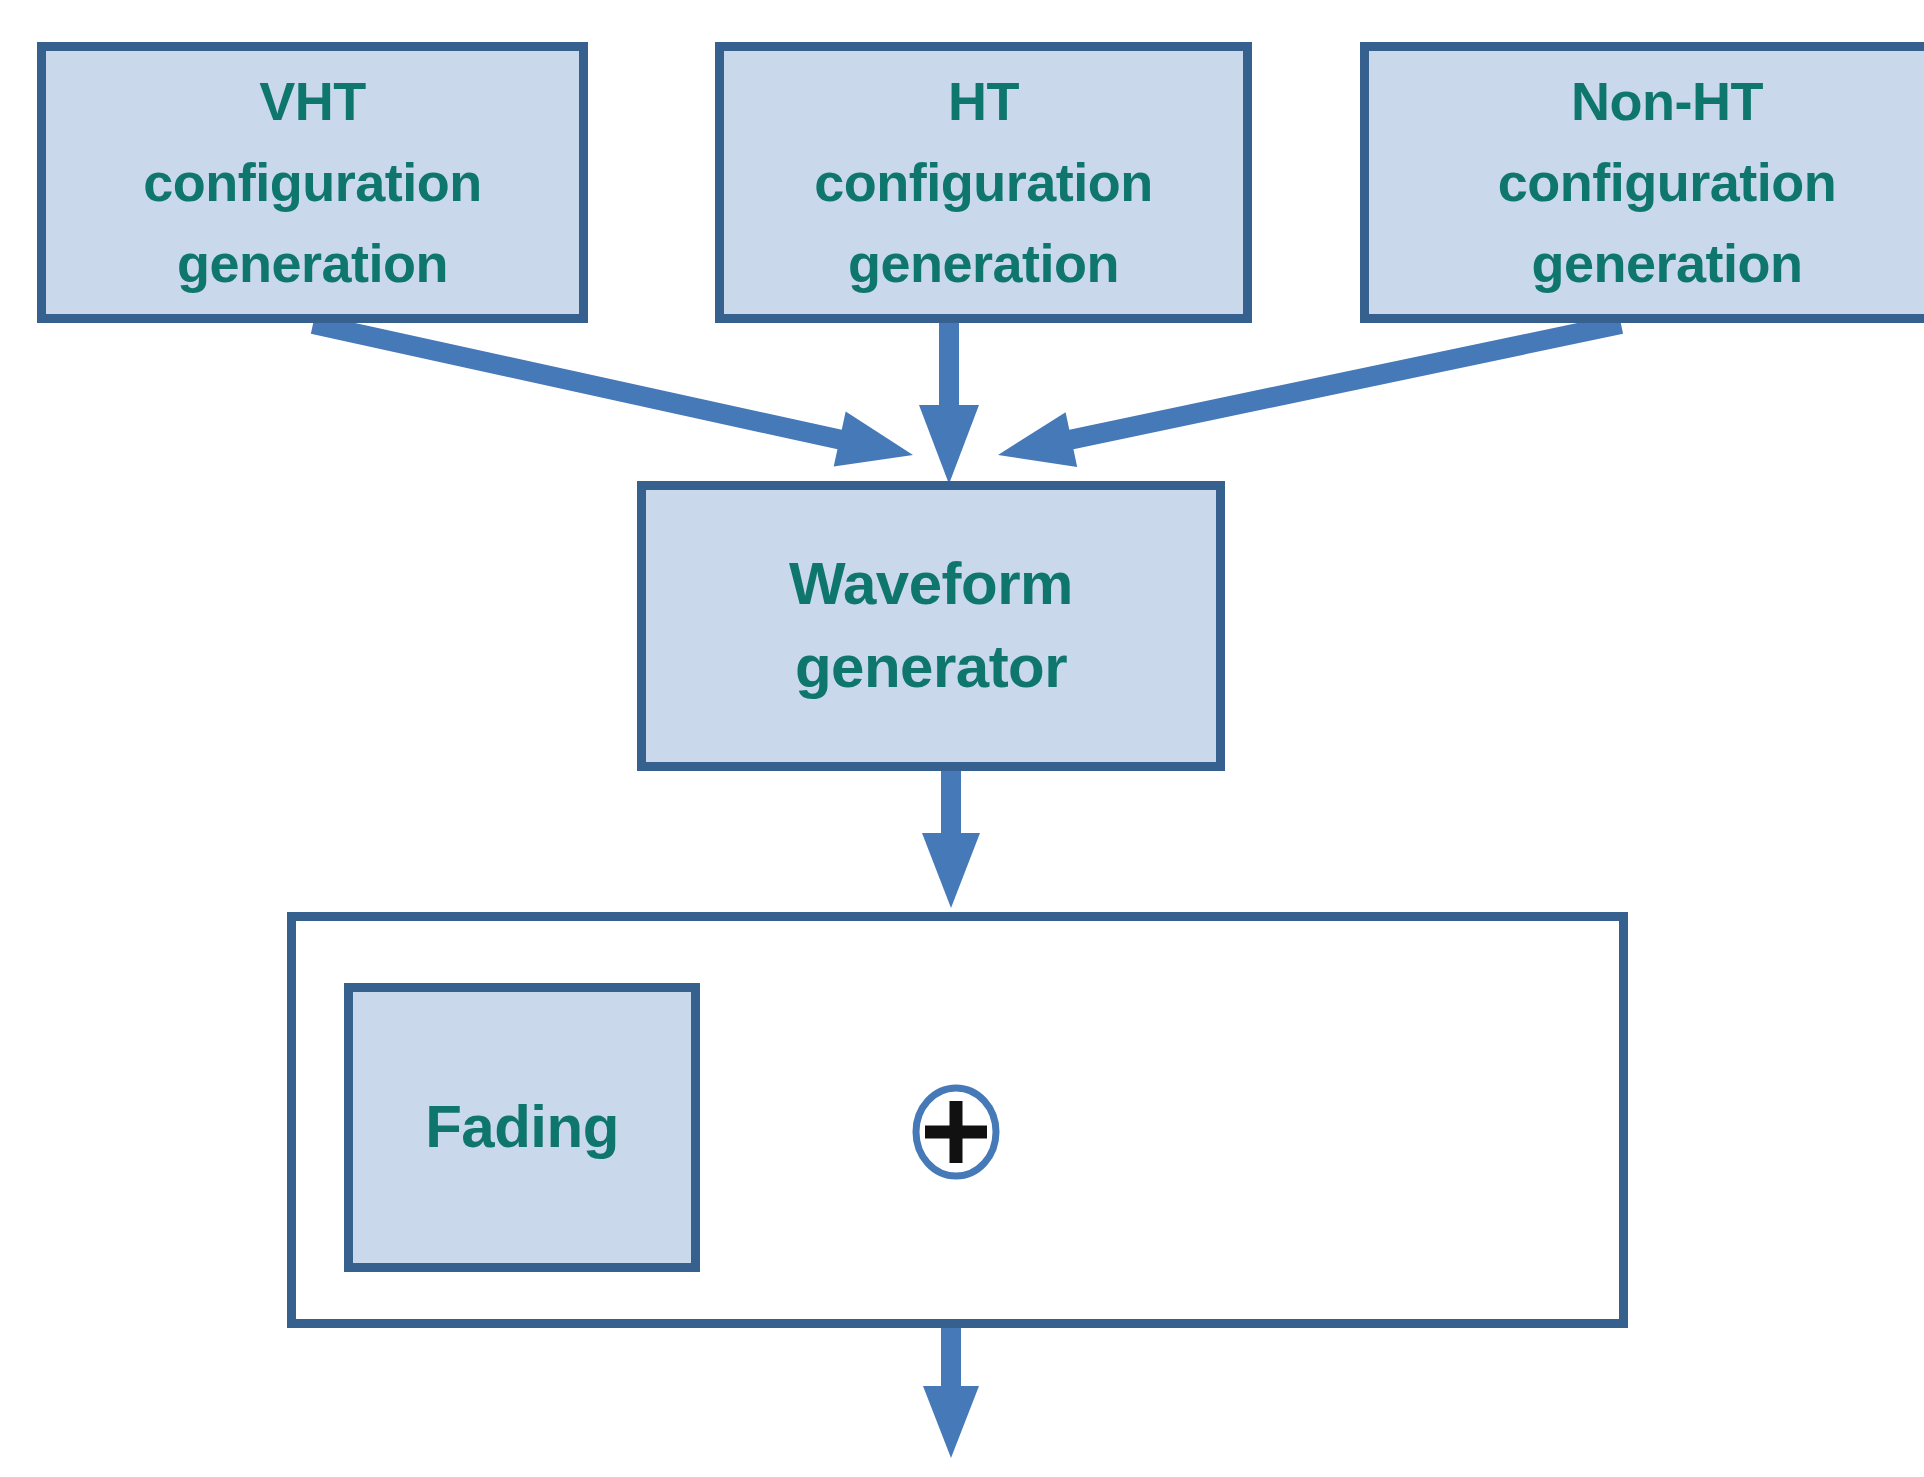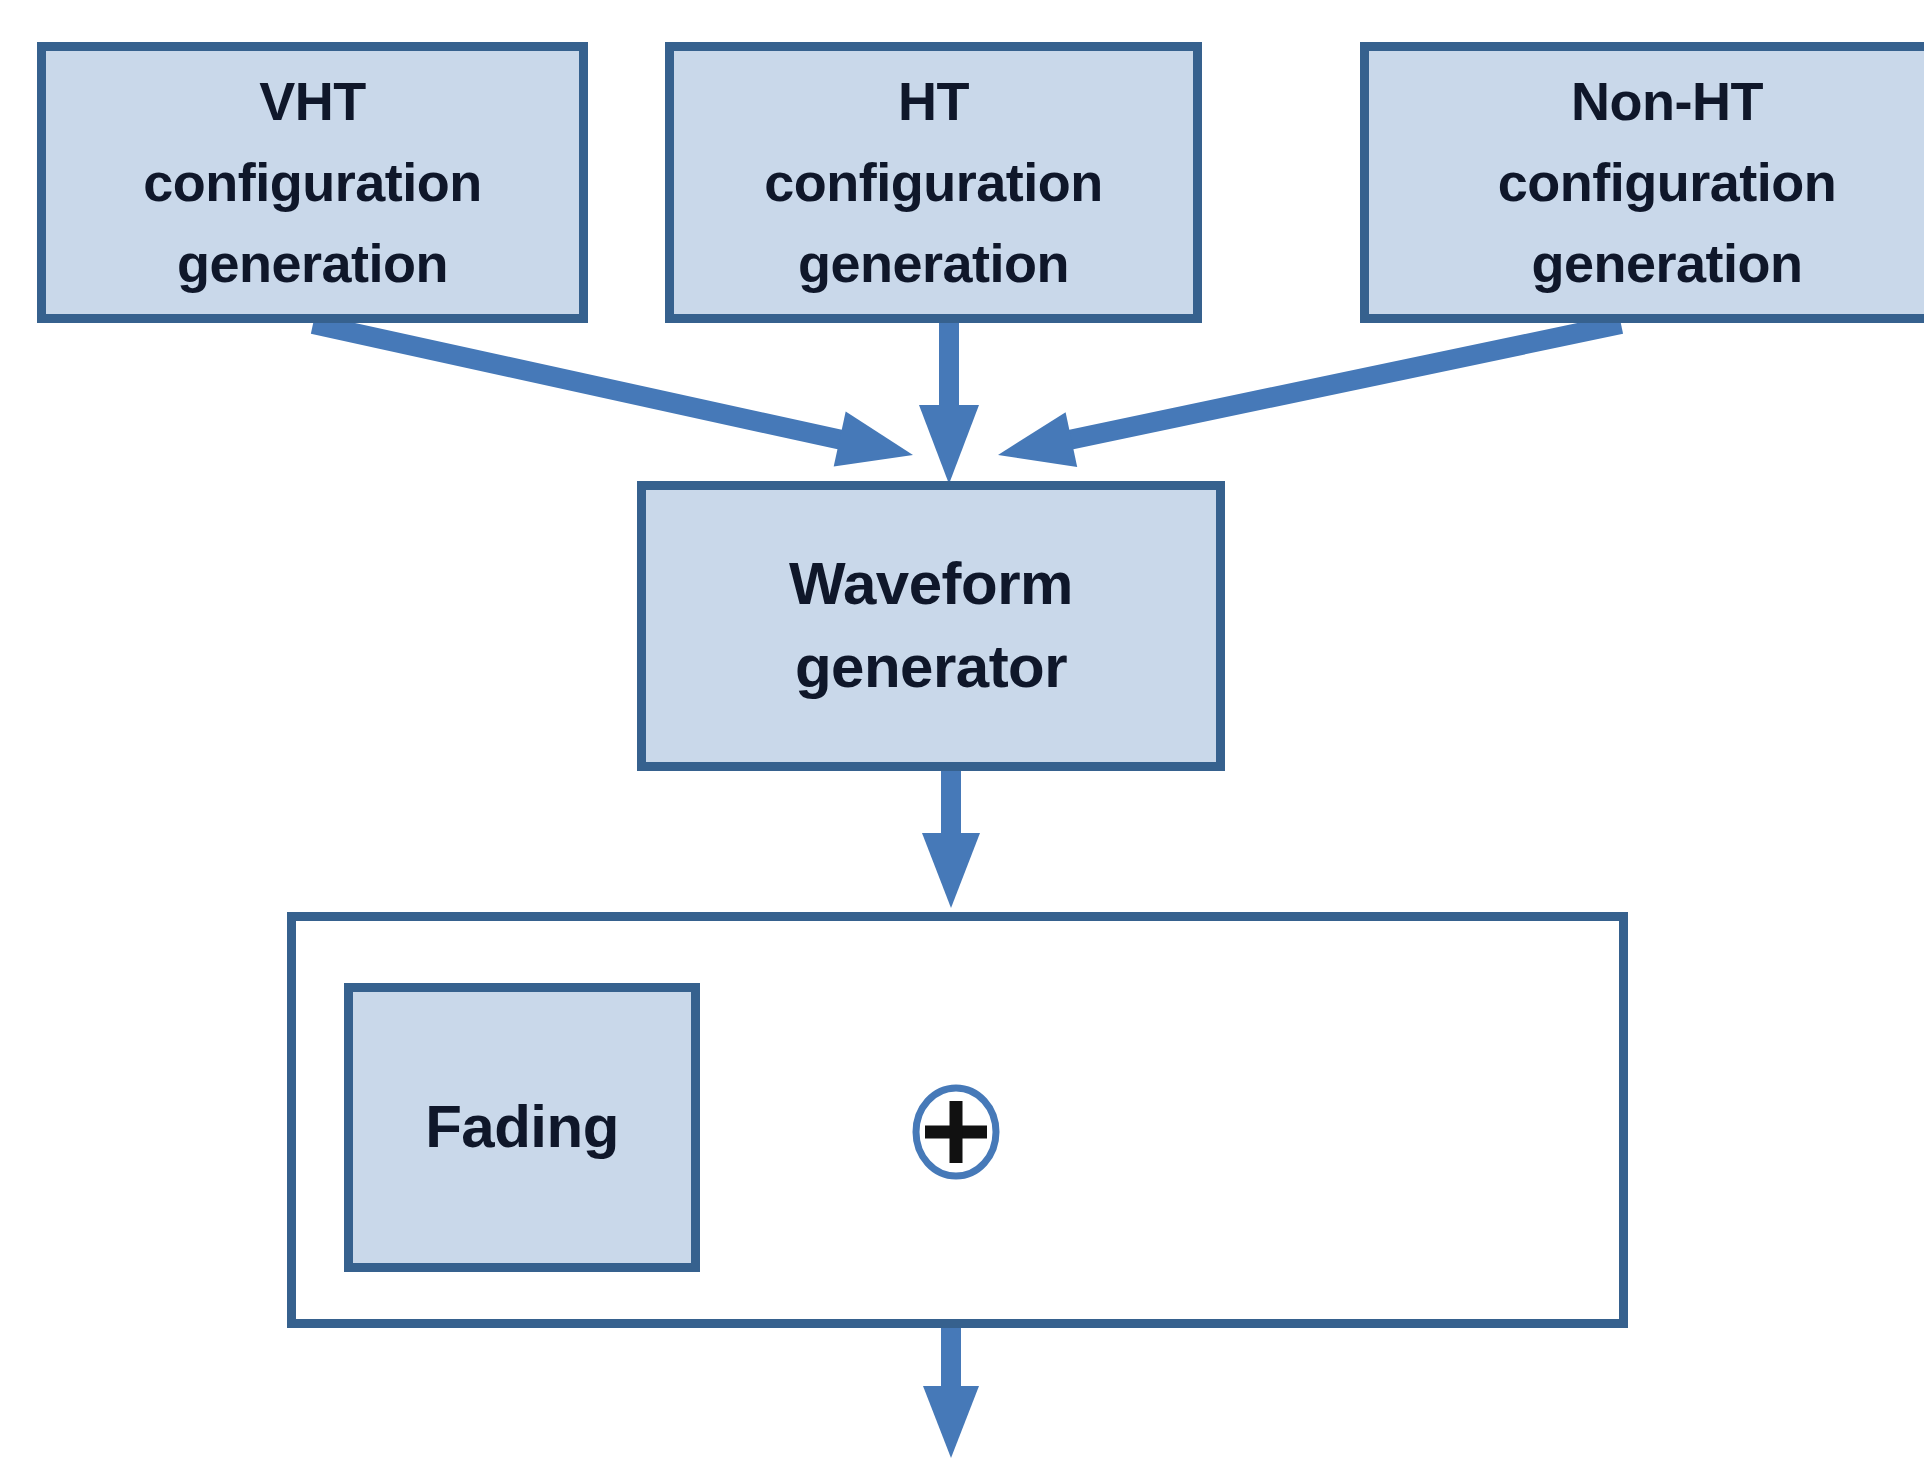--- a/index.html
+++ b/index.html
@@ -14,21 +14,21 @@
   .box{
     position:absolute;
     box-sizing:border-box;
     background:#C9D8EA;
     border:9px solid #36618E;
     display:flex;
     align-items:center;
     justify-content:center;
     text-align:center;
     font-weight:bold;
-    color:#0f172a;
+    color:#0f766e;
   }
   .container-box{
     position:absolute;
     box-sizing:border-box;
     background:transparent;
     border:9px solid #36618E;
   }
   .top-label{font-size:54px;line-height:1.5;letter-spacing:-0.5px;}
   .big-label{font-size:60px;line-height:1.38;letter-spacing:-0.5px;}
 </style>
@@ -72,21 +72,21 @@
   </svg>
 
   <div class="box top-label" style="left:37px;top:42px;width:551px;height:281px">
     <div>
       <div>VHT</div>
       <div>configuration</div>
       <div>generation</div>
     </div>
   </div>
 
-  <div class="box top-label" style="left:665px;top:42px;width:537px;height:281px">
+  <div class="box top-label" style="left:715px;top:42px;width:537px;height:281px">
     <div>
       <div>HT</div>
       <div>configuration</div>
       <div>generation</div>
     </div>
   </div>
 
   <div class="box top-label" style="left:1360px;top:42px;width:614px;height:281px">
     <div>
       <div>Non-HT</div>

